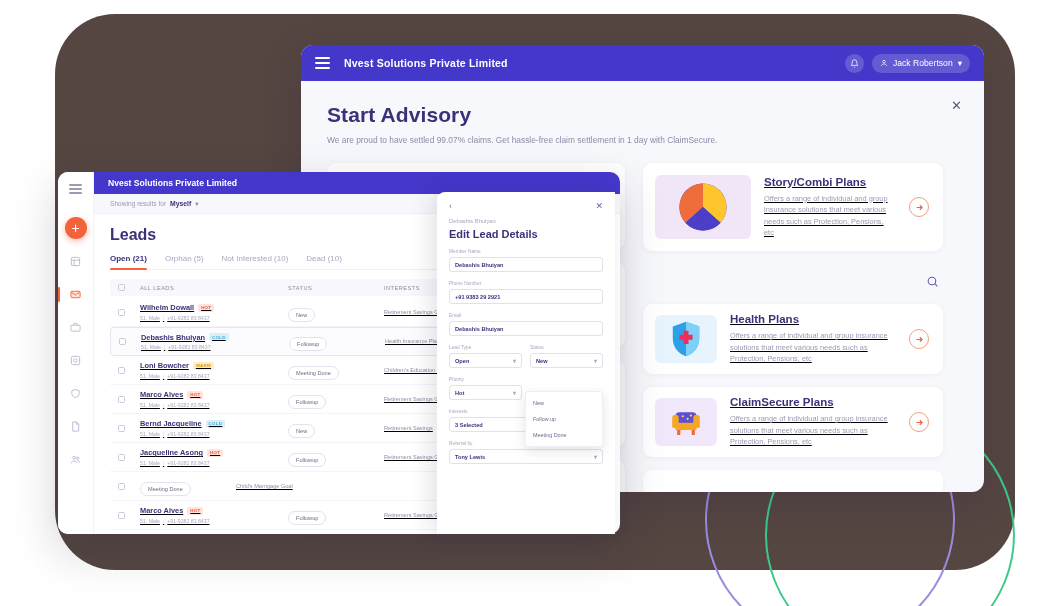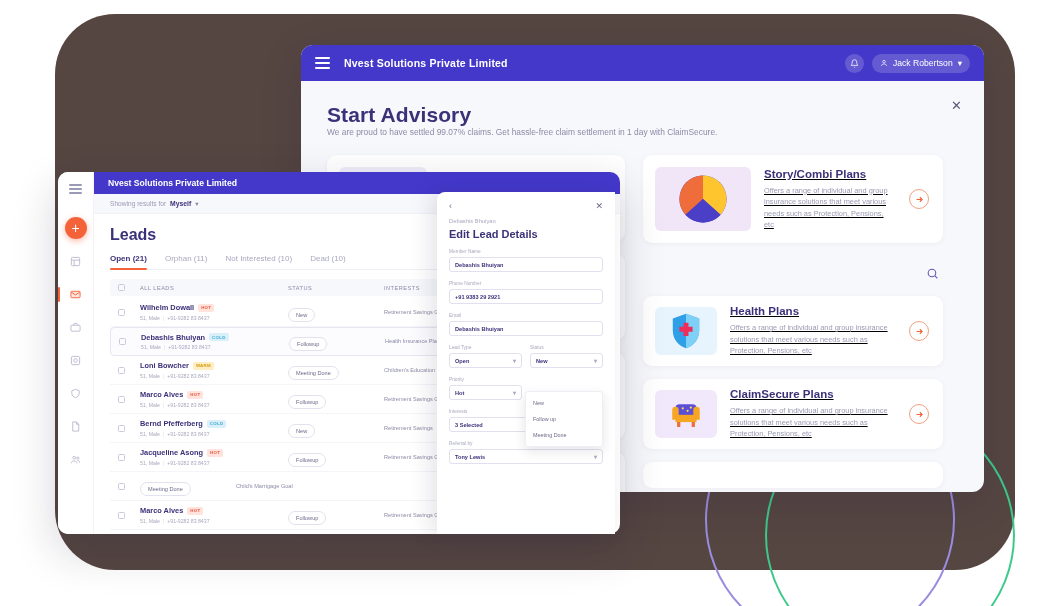--- a/index.html
+++ b/index.html
@@ -61,21 +61,21 @@
     display: flex; align-items: center; justify-content: center;
   }
   .user-chip {
     height: 19px; border-radius: 10px;
     background: rgba(255,255,255,.18);
     display: flex; align-items: center; gap: 5px;
     padding: 0 8px; color: #fff; font-size: 8.6px;
   }
   .adv-body { position: relative; padding: 22px 26px 0 26px; }
   .adv-title { font-size: 21px; font-weight: bold; color: #3b3179; letter-spacing: .1px; }
-  .adv-sub { font-size: 8.4px; color: #8b8ba7; }
+  .adv-sub { margin-top: 8px; font-size: 8.4px; color: #8b8ba7; }
   .adv-close {
     position: absolute; right: 22px; top: 18px;
     color: #5a5a7a; font-size: 13px; line-height: 1;
   }
 
   .adv-cols { display: flex; gap: 18px; margin-top: 18px; }
   .adv-colL { width: 298px; }
   .adv-colR { width: 300px; }
 
   .ghost-card {
@@ -193,20 +193,21 @@
   .c-chk { width: 22px; display: flex; }
   .c-lead { width: 148px; }
   .c-stat { width: 96px; }
   .c-int { flex: 1; }
 
   .rows { padding: 0 16px; margin-top: 2px; }
   .row {
     display: flex; align-items: center;
     height: 29px; padding: 0 8px;
     border-bottom: 1px solid #f4f4f9;
+    text-decoration: underline;
   }
   .row.sel {
     border: 1px solid #e6e6f2; border-radius: 4px;
     background: #fcfcff;
   }
   .lead-name { font-size: 7.4px; font-weight: bold; color: #3b3179; display: flex; align-items: center; gap: 4px; }
   .tagb { font-size: 4.4px; font-weight: bold; padding: 1.5px 3px; border-radius: 2px; letter-spacing: .3px; }
   .t-hot  { background: #ffe3dc; color: #e8553a; }
   .t-cold { background: #d9f0fb; color: #3aa7d4; }
   .t-warm { background: #ffeec2; color: #d59a12; }
@@ -477,21 +478,21 @@
       <div class="leads-filter">
         <span>Showing results for</span>
         <b>Myself</b>
         <span style="color:#8b8ba7">▾</span>
       </div>
 
       <div class="leads-h">
         <div class="leads-title">Leads</div>
         <div class="tabs">
           <div class="tab active">Open (21)</div>
-          <div class="tab">Orphan (11)</div>
+          <div class="tab">Orphan (5)</div>
           <div class="tab">Not Interested (10)</div>
           <div class="tab">Dead (10)</div>
         </div>
       </div>
 
       <div class="thead">
         <div class="c-chk">
             <div class="cb"></div>
           </div>
         <span class="c-lead">ALL LEADS</span>
@@ -563,21 +564,21 @@
       <span class="pill">Followup</span>
     </div>
     <div class="c-int interests">Retirement Savings Goal, Health Insurance Plans, Unit Link,  +2</div>
   </div>
   <div class="row">
     <div class="c-chk">
               <div class="cb"></div>
             </div>
     <div class="c-lead">
       <div class="lead-name">
-        <span>Bernd Pfefferberg</span>
+        <span>Bernd Jacqueline</span>
         <span class="tagb t-cold">COLD</span>
       </div>
       <div class="lead-meta">51, Male<i>|</i>+91-9282 83 8437</div>
     </div>
     <div class="c-stat">
       <span class="pill">New</span>
     </div>
     <div class="c-int interests">Retirement Savings</div>
   </div>
   <div class="row">

